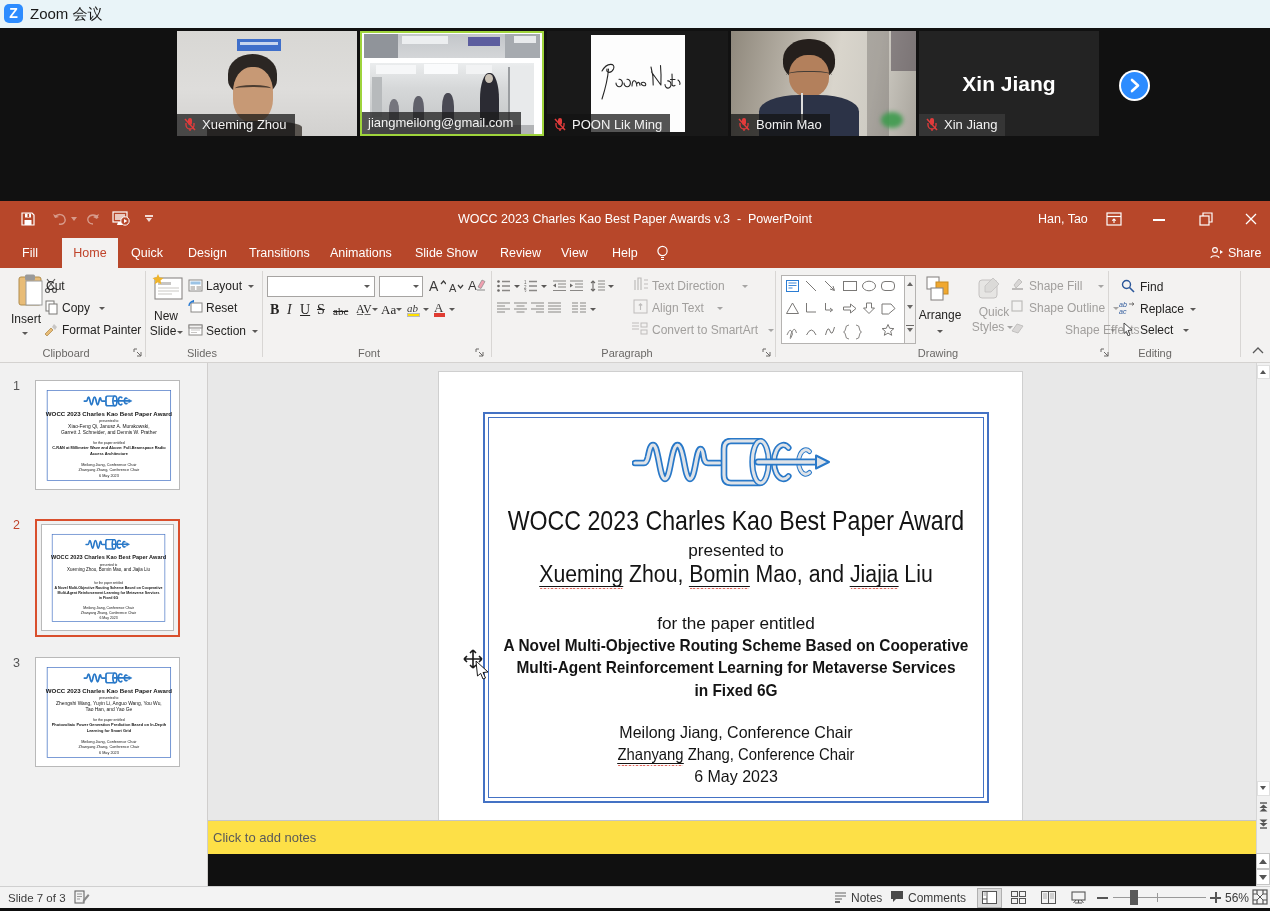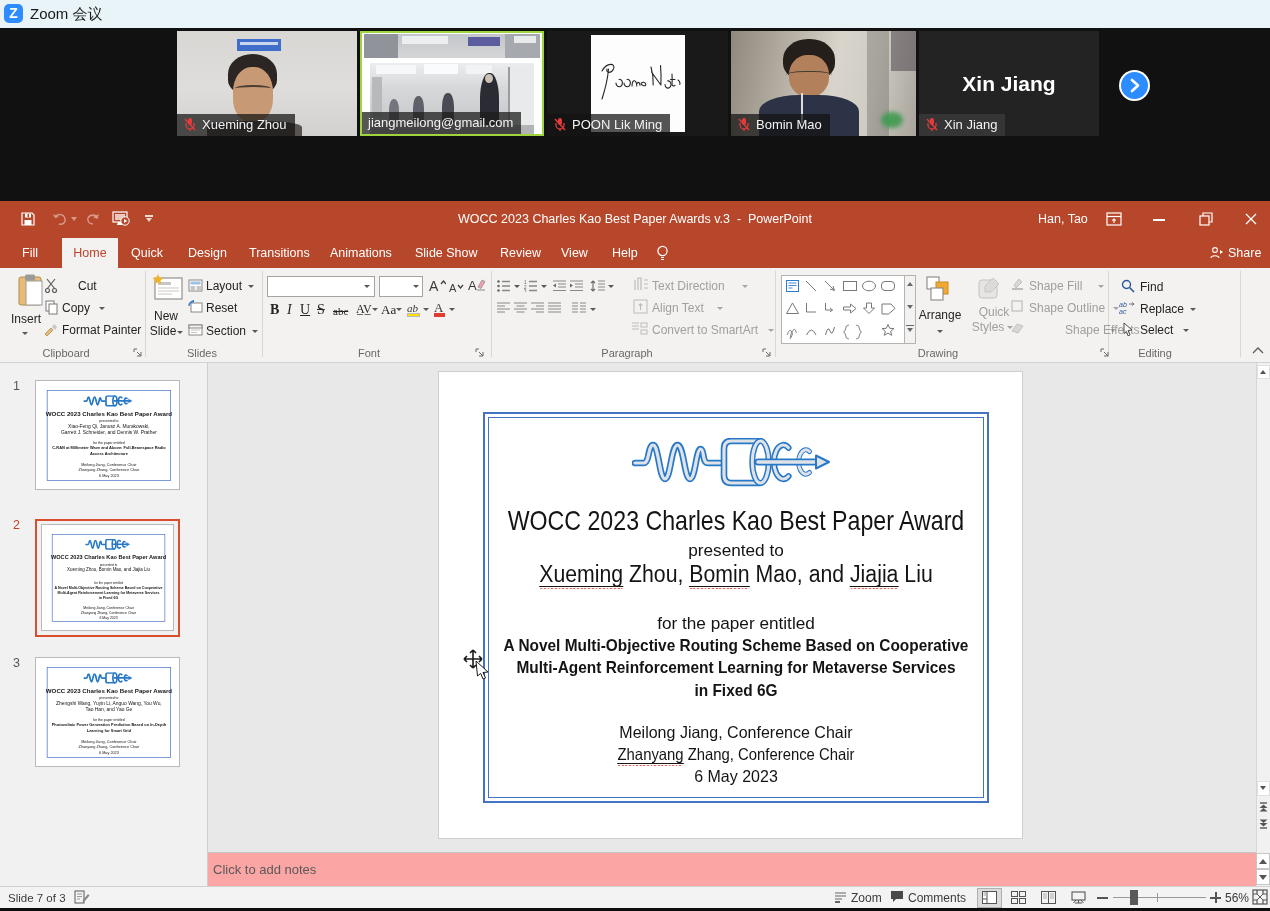--- a/index.html
+++ b/index.html
@@ -19,21 +19,21 @@
 #ribbon{left:0;top:268px;width:1270px;height:95px;background:#f3f2f1;border-bottom:1px solid #d4d2d0}
 .gdiv{position:absolute;top:271px;height:86px;width:1px;background:#d8d6d4}
 .glabel{position:absolute;top:347px;font-size:11px;color:#6a6866;width:120px;text-align:center}
 .rtxt{position:absolute;font-size:12px;color:#252423;white-space:nowrap}
 .gray{color:#a19f9d}
 .dar{width:0;height:0;border-left:3.2px solid transparent;border-right:3.2px solid transparent;border-top:3.8px solid #5a5857}
 #panel{left:0;top:363px;width:208px;height:524px;background:#f1f1f1;border-right:1px solid #d0cecd}
 #main{left:208px;top:363px;width:1048px;height:489px;background:#e8e8e8}
 #slide{left:438px;top:371px;width:585px;height:468px;background:#fff;border:1px solid #cfcfcf}
 #vscroll{left:1256px;top:363px;width:14px;height:524px;background:#f1f1f1;border-left:1px solid #d6d6d6}
-#notes{left:208px;top:852px;width:1048px;height:34px;background:#fca5a5;border-top:1px solid #c6c6c6}
+#notes{left:208px;top:820px;width:1048px;height:34px;background:#fde047;border-top:1px solid #c6c6c6}
 #statusbar{left:0;top:886px;width:1270px;height:22px;background:#f3f3f3;border-top:1px solid #d0d0d0;font-size:12px;color:#3b3b3b}
 #winbottom{left:0;top:908px;width:1270px;height:3px;background:#0d0d0d}
 .thumb{position:absolute;background:#fff;border:1px solid #b9b9b9;overflow:hidden}
 .snum{position:absolute;font-size:12.5px;color:#555}
 .minislide{width:585px;height:468px;background:#fff;transform-origin:0 0;position:absolute}
 .uw{border-bottom:1.5px solid #151515;position:relative;display:inline-block;line-height:1.05}
 .uw::after{content:"";position:absolute;left:1px;right:1px;bottom:-3.2px;height:1.3px;background:repeating-linear-gradient(90deg,#e0685e 0 2px,rgba(224,104,94,0.25) 2px 4px)}
 .st{position:absolute;left:-40px;width:674px;text-align:center;color:#141414;white-space:nowrap}
 </style></head>
 <body>
@@ -230,21 +230,21 @@
       <rect x="8" y="0.5" width="10" height="6" rx="1.5" fill="#9a9a9a"></rect>
       <rect x="9" y="7" width="16" height="24" fill="#fff" stroke="#9a9a9a" stroke-width="1"></rect>
     </svg>
   <div class="rtxt" style="left:2px;top:312px;width:48px;text-align:center">Insert</div>
   <div class="abs dar" style="left:22px;top:332px"></div>
   <svg class="abs" style="left:44px;top:278px" width="15" height="15" viewBox="0 0 15 15">
       <path d="M3 1 L11 11 M11 1 L3 11" stroke="#5a5a5a" stroke-width="1.2"></path>
       <circle cx="3.5" cy="12.5" r="2" fill="none" stroke="#5a5a5a" stroke-width="1.2"></circle>
       <circle cx="10.5" cy="12.5" r="2" fill="none" stroke="#5a5a5a" stroke-width="1.2"></circle>
     </svg>
-  <div class="rtxt" style="left:78px;top:279px">Cut</div>
+  <div class="rtxt" style="left:46px;top:279px">Cut</div>
   <svg class="abs" style="left:45px;top:300px" width="14" height="15" viewBox="0 0 14 15">
       <rect x="1" y="1" width="8" height="10" fill="#fff" stroke="#7a7876" stroke-width="1"></rect>
       <rect x="4" y="4" width="8" height="10" fill="#fff" stroke="#7a7876" stroke-width="1"></rect>
     </svg>
   <div class="rtxt" style="left:62px;top:301px">Copy</div>
   <div class="abs dar" style="left:99px;top:307px"></div>
   <svg class="abs" style="left:43px;top:322px" width="16" height="16" viewBox="0 0 16 16">
       <path d="M2 12 l6 -6 2 2 -6 6 z" fill="#e8bc77" stroke="#b08d4f" stroke-width="0.8"></path>
       <path d="M9 5 l2 -3 3 3 -2 3 z" fill="#c8c6c4"></path>
     </svg>
@@ -591,21 +591,21 @@
   <div class="abs" style="left:8px;top:892px;font-size:11.5px;color:#3b3b3b">Slide 7 of 3</div>
   <svg class="abs" style="left:74px;top:890px" width="16" height="14" viewBox="0 0 16 14">
       <rect x="1" y="1" width="9" height="12" fill="none" stroke="#666" stroke-width="1.1"></rect>
       <path d="M3 4 h5 M3 6.5 h5 M3 9 h3" stroke="#999" stroke-width="1"></path>
       <path d="M9 10 L14 4 L15.5 5.5 L10.5 11.5 L8.6 12 Z" fill="#888"></path>
     </svg>
   <svg class="abs" style="left:834px;top:891px" width="13" height="12" viewBox="0 0 13 12">
       <path d="M1 2 h11 M1 5 h11 M1 8 h7" stroke="#666" stroke-width="1.2"></path>
       <path d="M1 11 h5" stroke="#666" stroke-width="2"></path>
     </svg>
-  <div class="abs" style="left:851px;top:891px;font-size:12px;color:#3b3b3b">Zoom</div>
+  <div class="abs" style="left:851px;top:891px;font-size:12px;color:#3b3b3b">Notes</div>
   <svg class="abs" style="left:890px;top:890px" width="14" height="13" viewBox="0 0 14 13">
       <path d="M1 1 h12 v8 h-7 l-3 3 v-3 h-2 z" fill="#4a4a4a"></path>
     </svg>
   <div class="abs" style="left:908px;top:891px;font-size:12px;color:#3b3b3b">Comments</div>
   <div class="abs" style="left:977px;top:887.5px;width:25px;height:20px;background:#dcdcdc;border:1px solid #b0b0b0"></div>
   <svg class="abs" style="left:982px;top:891px" width="15" height="13" viewBox="0 0 15 13">
       <rect x="0.5" y="0.5" width="14" height="12" fill="#fff" stroke="#555" stroke-width="1"></rect>
       <path d="M5 0.5 V12.5 M0.5 8 H5" stroke="#555" stroke-width="1"></path>
       <path d="M1.5 2 h2.5 M1.5 4 h2.5" stroke="#888" stroke-width="0.8"></path>
     </svg>

